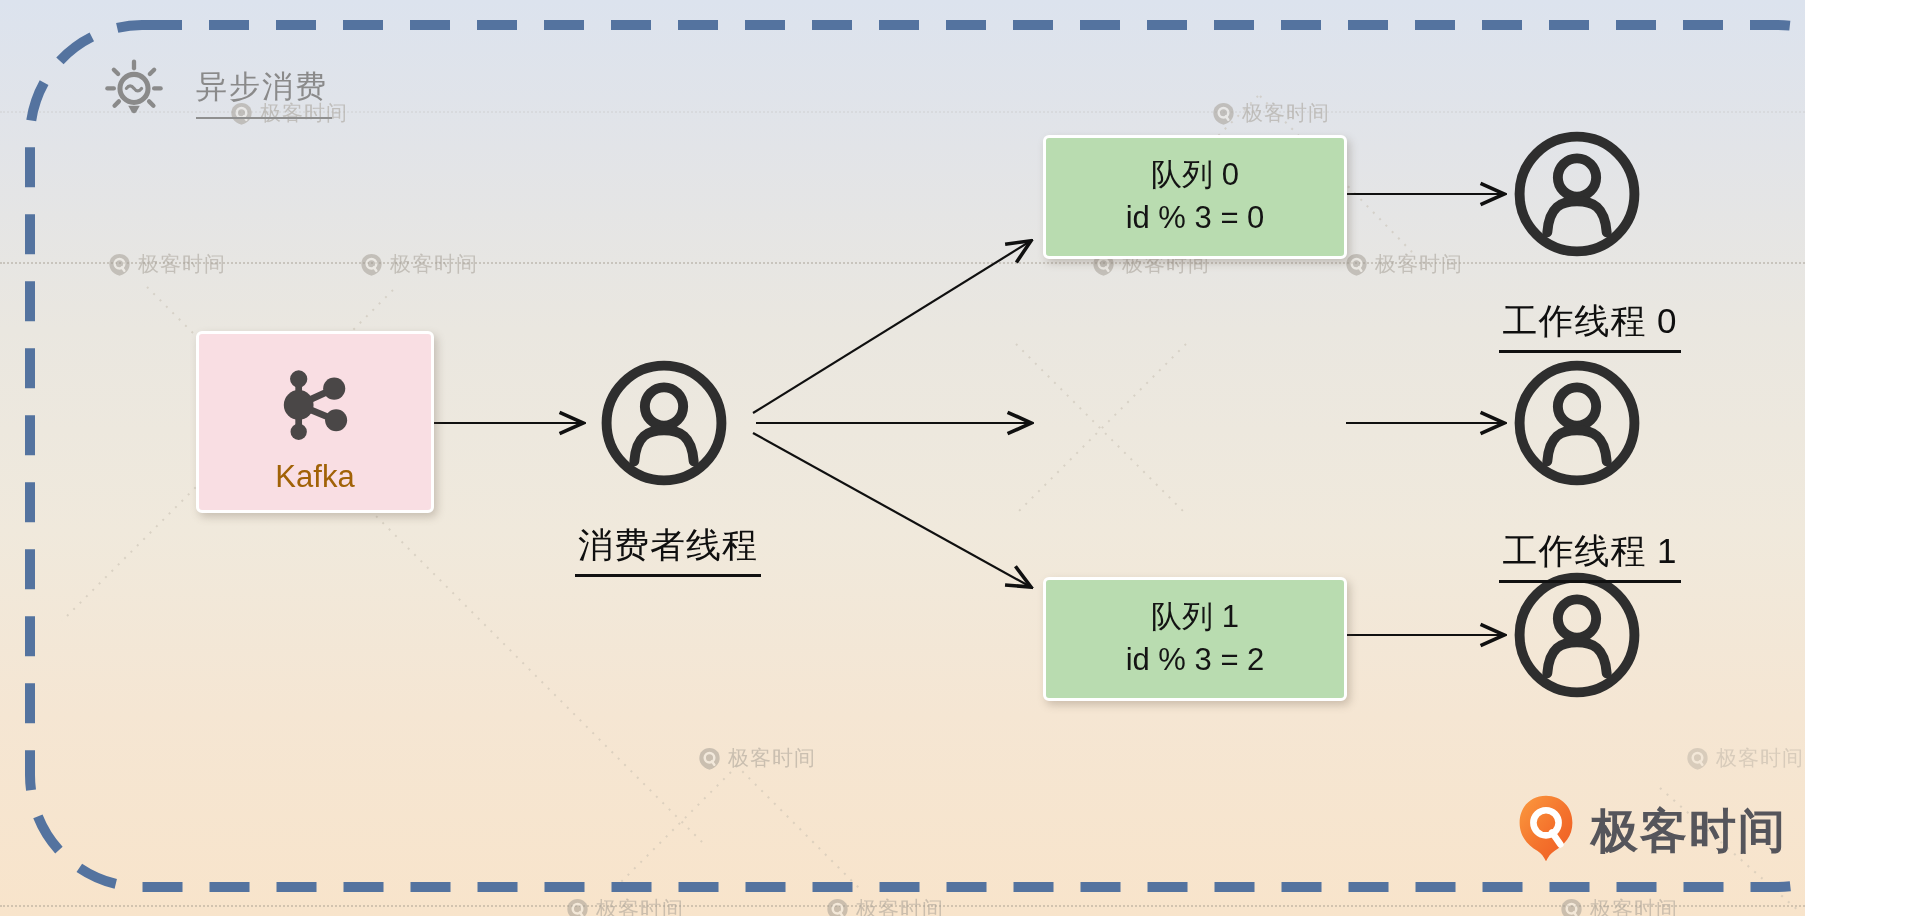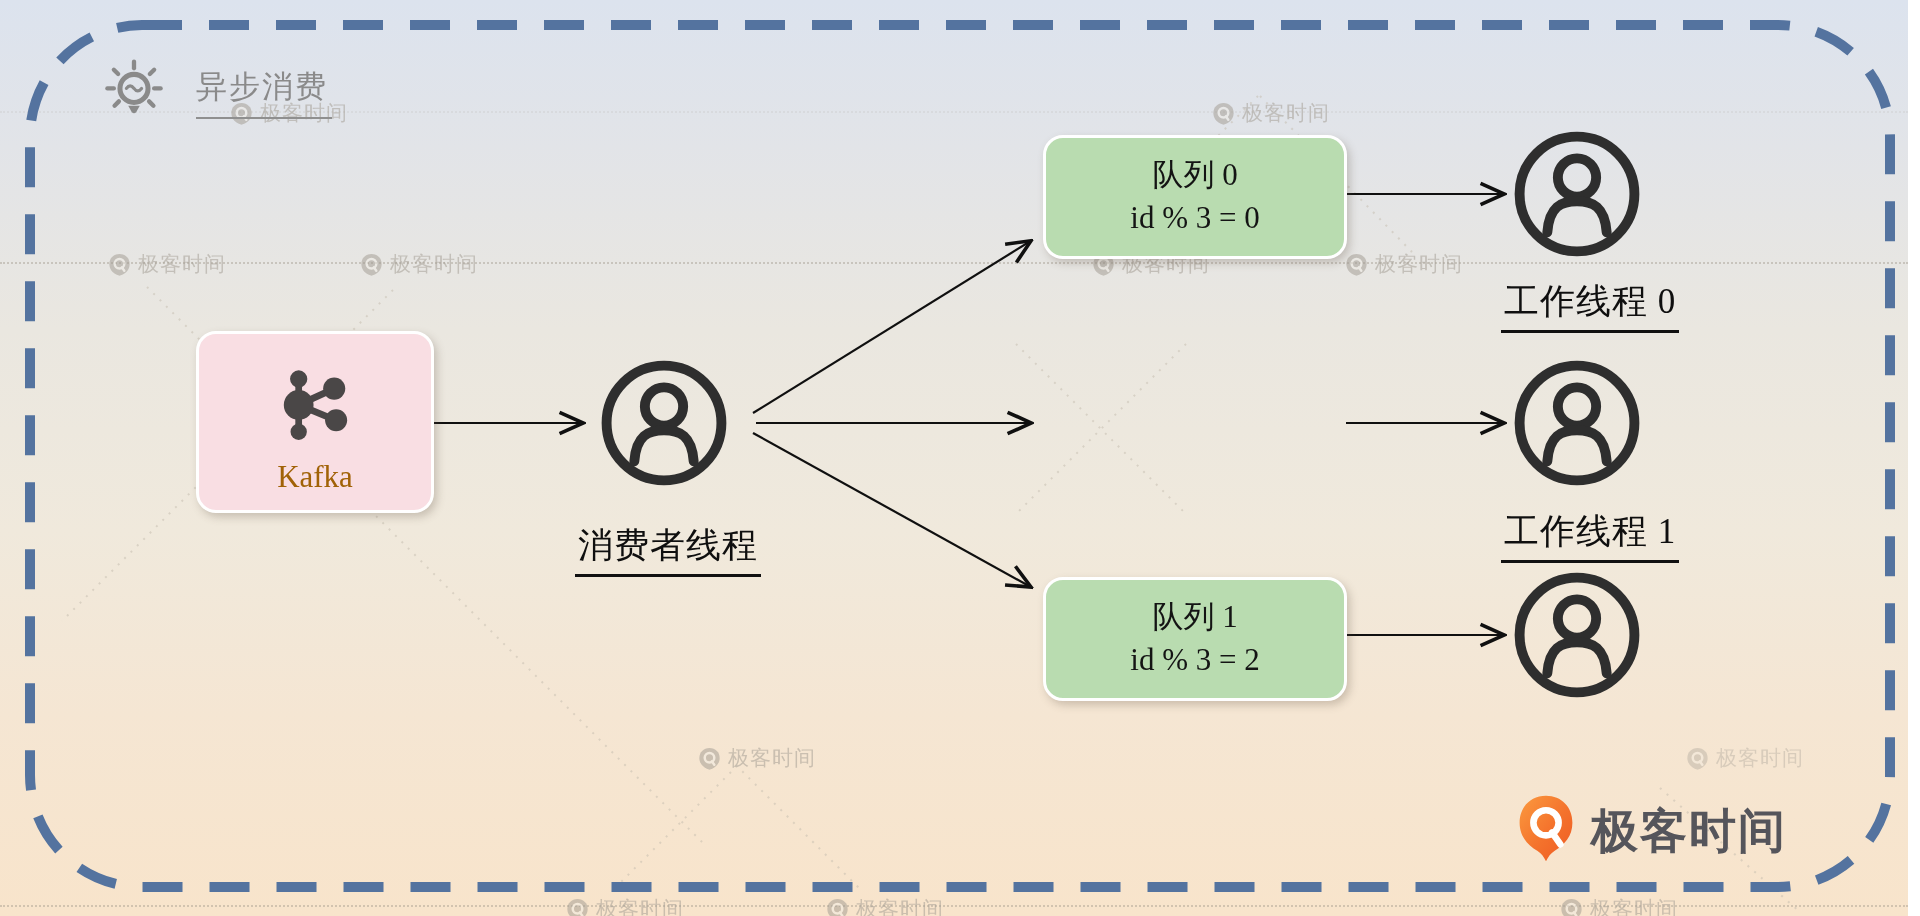--- a/index.html
+++ b/index.html
@@ -1,54 +1,55 @@
 <!DOCTYPE html>
 <html><head>
 <meta charset="utf-8">
 <style>
   html,body{margin:0;padding:0;background:#fff;}
   .canvas{
-    position:relative;width:1908px;height:916px;overflow:hidden;
-    font-family:Liberation Serif, serif;color:#1a1a1a;
+    position:relative;width:1766px;height:916px;overflow:hidden;
+    font-family:Liberation Sans, sans-serif;color:#1a1a1a;
     background:linear-gradient(180deg,#dce3ee 0%,#e2e4e8 16%,#eae7e0 36%,#f0e9dc 58%,#f5e6d3 78%,#f8e4cb 100%);
+    padding-left:39px;
   }
   svg.overlay{position:absolute;left:0;top:0;width:1920px;height:916px;pointer-events:none;}
 
   
   .dotrow{position:absolute;left:0;right:0;height:0;border-top:2px dotted rgba(158,150,137,.42);}
   .wm{position:absolute;display:flex;align-items:center;gap:7px;
       color:#a39d93;opacity:.52;font-size:21px;letter-spacing:1px;white-space:nowrap;}
   .wm svg{width:23px;height:23px;flex:0 0 auto;}
 
   
   .anno{position:absolute;left:98px;top:54px;display:flex;align-items:center;gap:26px;color:#8a8a8a;}
   .anno svg{width:72px;height:76px;}
   .anno-label{font-size:31px;padding:0 4px 9px 0;border-bottom:2px solid #8f8f8f;letter-spacing:2px;}
 
   
-  .box{position:absolute;border:3px solid #fff;border-radius:20px;
+  .box{position:absolute;border:3px solid #fff;border-radius:6px;
        box-shadow:3px 4px 9px rgba(96,84,70,.28);
        display:flex;flex-direction:column;align-items:center;justify-content:center;}
   .kafka-box{left:196px;top:331px;width:232px;height:176px;background:#f9dee3;}
   .kafka-box svg{width:96px;height:96px;margin-top:6px;}
   .kafka-label{font-size:31px;color:#a16207;margin-top:8px;}
 
   .queue-box{left:1043px;width:298px;height:118px;background:#b9dcb0;
              font-size:31px;color:#141414;line-height:1.38;text-align:center;}
   .q0{top:135px}.q1{top:362px}.q2{top:577px}
 
   .person{position:absolute;width:132px;height:132px;color:#2e2e2e;}
   .p-consumer{left:598px;top:357px;}
   .p-w0{left:1511px;top:128px;}
   .p-w1{left:1511px;top:357px;}
   .p-w2{left:1511px;top:569px;}
 
   .nlabel{position:absolute;text-align:center;font-size:35px;color:#0f0f0f;letter-spacing:1px;}
-  .nlabel .u{display:inline-block;border-bottom:3px solid #111;padding:0 3px 5px;}
-  .l-consumer{left:556px;top:522px;width:224px;}
+  .nlabel .u{display:inline-block;border-bottom:3px solid #111;padding:0 3px 5px;margin-top:20px;}
+  .l-consumer{left:556px;top:502px;width:224px;}
   .l-w0{left:1478px;top:278px;width:224px;}
   .l-w1{left:1478px;top:508px;width:224px;}
   .l-w2{left:1478px;top:720px;width:224px;}
 
   
   .brand{position:absolute;left:1516px;top:794px;display:flex;align-items:center;gap:15px;}
   .brand svg{width:60px;height:75px;}
   .brand-name{font-size:47px;font-weight:700;color:#55555b;letter-spacing:2px;}
 </style>
 </head>

